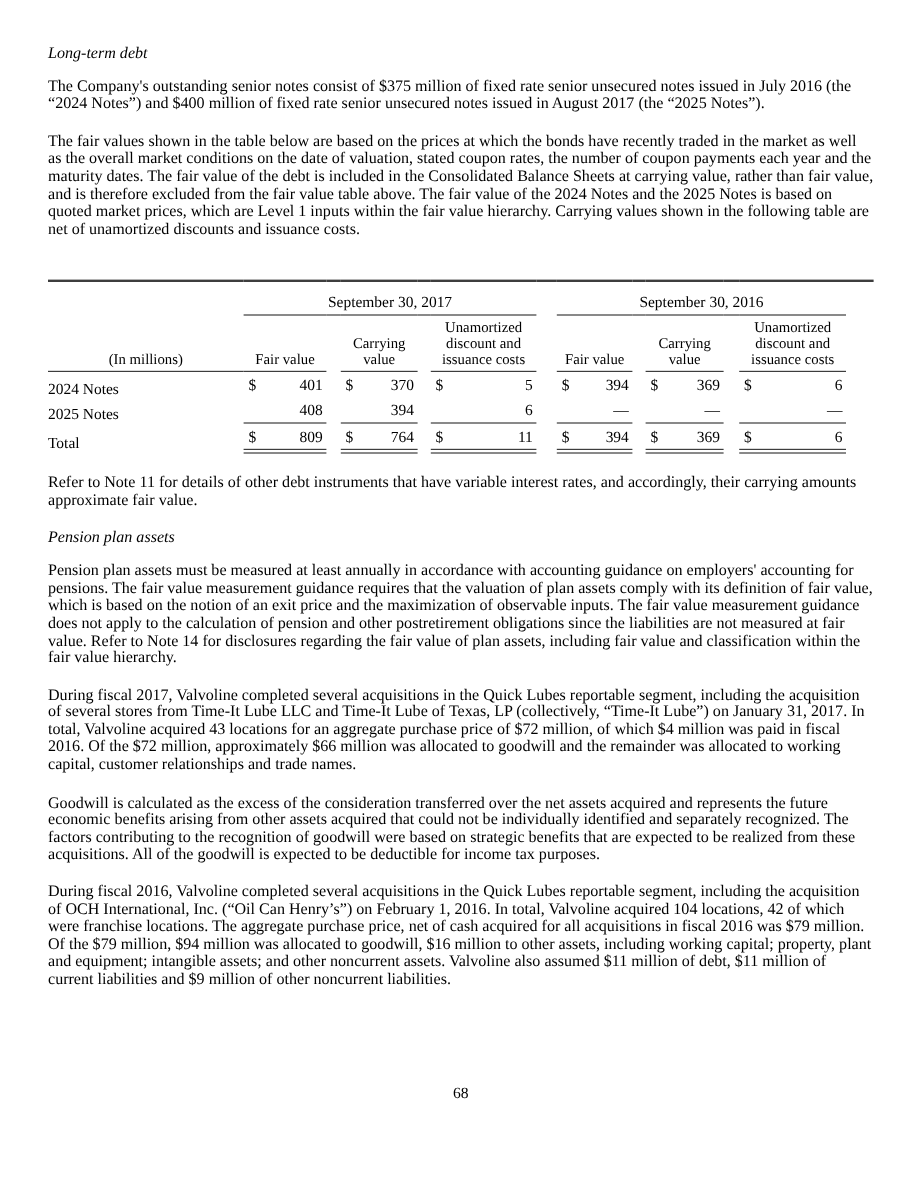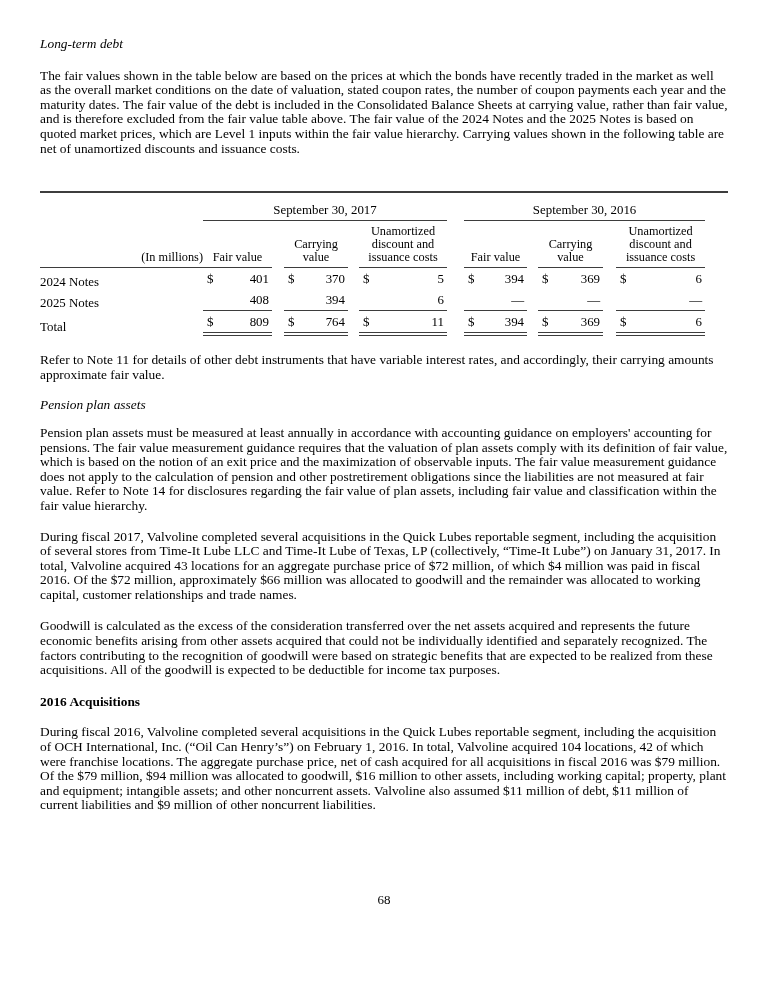--- a/index.html
+++ b/index.html
@@ -53,21 +53,21 @@
     border-bottom: 1.5px solid #3d3d3d;
   }
   tr.hdr td {
     height: 43px;
     font-size: 12.3px;
     line-height: 13.2px;
     text-align: center;
     padding-bottom: 3px;
   }
   tr.hdr td.hline { border-bottom: 1.5px solid #3d3d3d; }
-  tr.hdr td.lbl { text-align: right; }
+  tr.hdr td.lbl { text-align: center; }
 
   tr.data td { height: 21px; }
   td.lbl { padding-left: 2px; padding-bottom: 3px; }
   .mw {
     display: flex;
     justify-content: space-between;
     padding: 0 3px 3px 4px;
   }
   td.rule { border-bottom: 1.5px solid #3d3d3d; }
   td.dbl  { border-bottom: 4px double #3d3d3d; }
@@ -78,20 +78,21 @@
     font-size: 13px;
   }
 </style>
 </head>
 <body>
 
 <div class="page">
 
   <p class="it">Long-term debt</p>
 
+  <p class="mt-p1">The Company's outstanding senior notes consist of $375 million of fixed rate senior unsecured notes issued in July 2016 (the “2024 Notes”) and $400 million of fixed rate senior unsecured notes issued in August 2017 (the “2025 Notes”).</p>
 
   <p class="mt-p2">The fair values shown in the table below are based on the prices at which the bonds have recently traded in the market as well as the overall market conditions on the date of valuation, stated coupon rates, the number of coupon payments each year and the maturity dates. The fair value of the debt is included in the Consolidated Balance Sheets at carrying value, rather than fair value, and is therefore excluded from the fair value table above. The fair value of the 2024 Notes and the 2025 Notes is based on quoted market prices, which are Level 1 inputs within the fair value hierarchy. Carrying values shown in the following table are net of unamortized discounts and issuance costs.</p>
 
   <table class="fin">
     <colgroup>
       <col style="width:163px">
         <col style="width:69px">
         <col style="width:12px">
         <col style="width:64px">
         <col style="width:11px">
@@ -270,19 +271,18 @@
   <p class="it mt-ph">Pension plan assets</p>
 
   <p class="mt-p4">Pension plan assets must be measured at least annually in accordance with accounting guidance on employers' accounting for pensions. The fair value measurement guidance requires that the valuation of plan assets comply with its definition of fair value, which is based on the notion of an exit price and the maximization of observable inputs. The fair value measurement guidance does not apply to the calculation of pension and other postretirement obligations since the liabilities are not measured at fair value. Refer to Note 14 for disclosures regarding the fair value of plan assets, including fair value and classification within the fair value hierarchy.</p>
 
 
 
   <p class="mt-p5">During fiscal 2017, Valvoline completed several acquisitions in the Quick Lubes reportable segment, including the acquisition of several stores from Time-It Lube LLC and Time-It Lube of Texas, LP (collectively, “Time-It Lube”) on January 31, 2017. In total, Valvoline acquired 43 locations for an aggregate purchase price of $72 million, of which $4 million was paid in fiscal 2016. Of the $72 million, approximately $66 million was allocated to goodwill and the remainder was allocated to working capital, customer relationships and trade names.</p>
 
   <p class="mt-p6">Goodwill is calculated as the excess of the consideration transferred over the net assets acquired and represents the future economic benefits arising from other assets acquired that could not be individually identified and separately recognized. The factors contributing to the recognition of goodwill were based on strategic benefits that are expected to be realized from these acquisitions. All of the goodwill is expected to be deductible for income tax purposes.</p>
 
-  <p class="b mt-h16">2016 Acquisitions</p>
 
   <p class="mt-p7">During fiscal 2016, Valvoline completed several acquisitions in the Quick Lubes reportable segment, including the acquisition of OCH International, Inc. (“Oil Can Henry’s”) on February 1, 2016. In total, Valvoline acquired 104 locations, 42 of which were franchise locations. The aggregate purchase price, net of cash acquired for all acquisitions in fiscal 2016 was $79 million. Of the $79 million, $94 million was allocated to goodwill, $16 million to other assets, including working capital; property, plant and equipment; intangible assets; and other noncurrent assets. Valvoline also assumed $11 million of debt, $11 million of current liabilities and $9 million of other noncurrent liabilities.</p>
 
   <div class="pageno">68</div>
 
 </div>
 
 </body></html>

